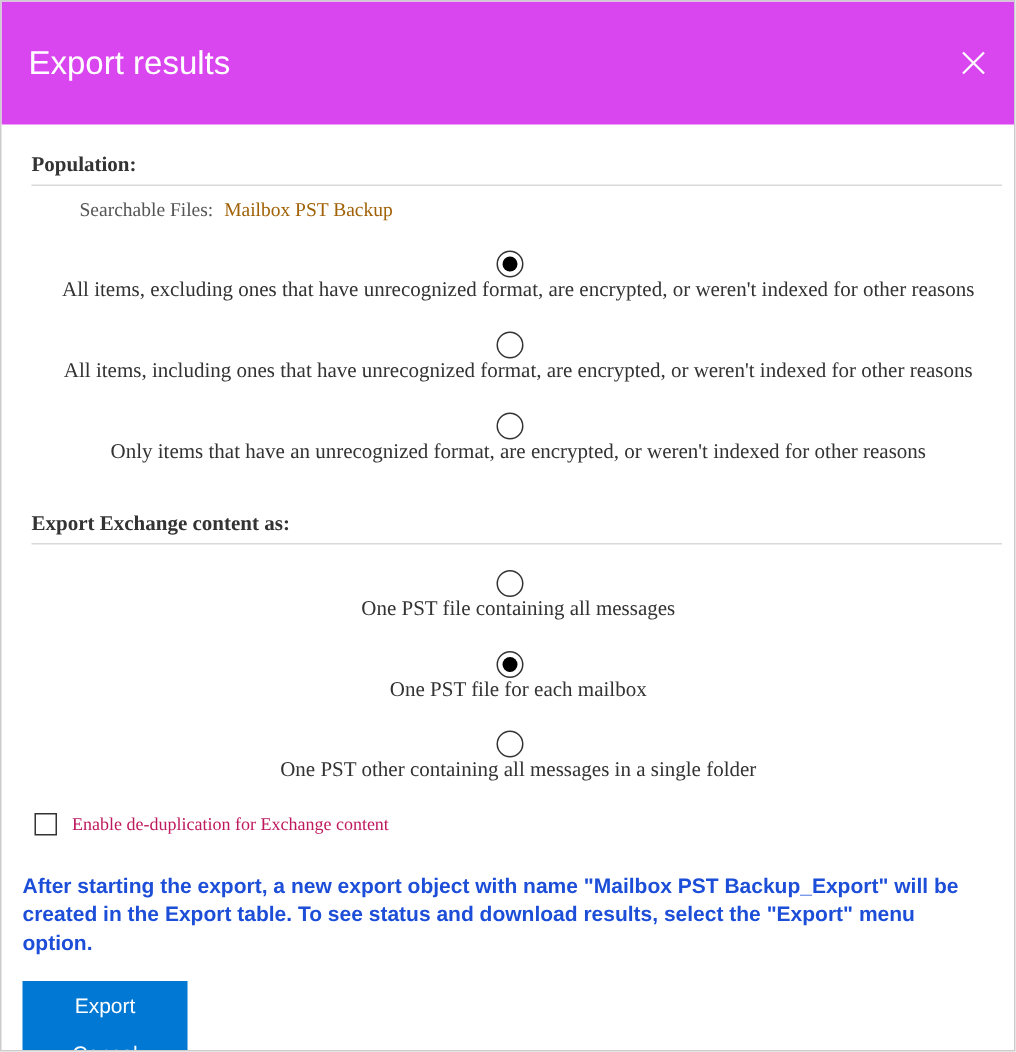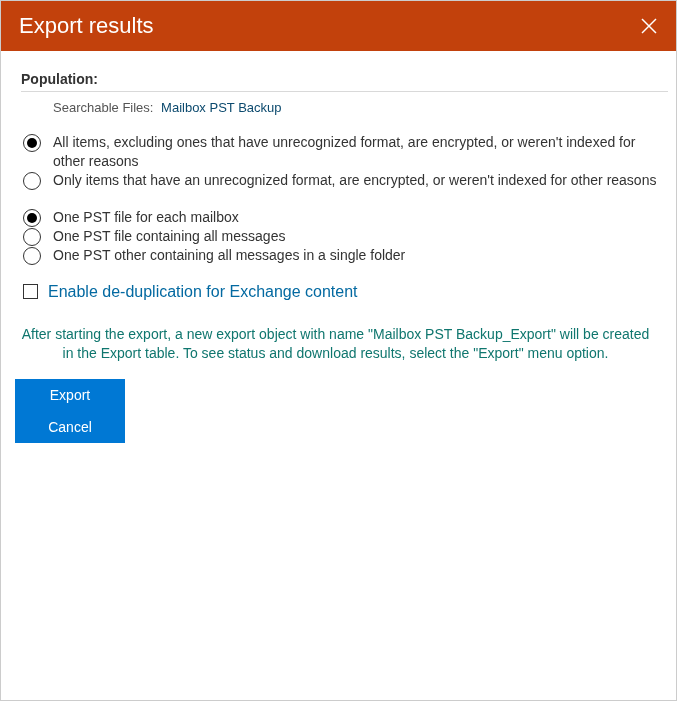--- a/index.html
+++ b/index.html
@@ -5,68 +5,70 @@
   * { box-sizing: border-box; margin: 0; padding: 0; }
   body {
     font-family: "Segoe UI", Arial, sans-serif;
     background: #fff;
     color: #333;
     width: 677px;
     height: 701px;
     border: 1px solid #ccc;
   }
   .header {
-    background: #c2410c;
+    background: #d946ef;
     color: #fff;
-    padding: 12px 18px;
+    padding: 28px 18px;
     display: flex;
     justify-content: space-between;
     align-items: center;
   }
   .header-title {
     font-size: 22px;
     font-weight: 400;
   }
   .close-icon {
     cursor: pointer;
     width: 18px;
     height: 18px;
     display: flex;
     align-items: center;
     justify-content: center;
   }
   .close-icon svg { stroke: #fff; stroke-width: 1.5; }
   .content {
     padding: 14px 8px 0 20px;
+    font-family: Liberation Serif, serif;
   }
   .section-title {
     font-size: 14px;
     font-weight: 600;
     color: #333;
     margin-top: 6px;
     margin-bottom: 2px;
   }
   .underline {
     border-bottom: 1px solid #d9d9d9;
     padding-bottom: 4px;
     margin-bottom: 8px;
   }
   .kv-row {
     font-size: 13px;
     color: #555;
     margin-bottom: 18px;
   }
   .kv-row .label { color: #555; margin-left: 32px; }
-  .kv-row .value { color: #0c4a6e; margin-left: 4px; }
+  .kv-row .value { color: #a16207; margin-left: 4px; }
   .radio-group { padding-left: 2px; margin-top: 10px; }
   .radio-item {
     display: flex;
-    align-items: flex-start;
-    margin: 0 0;
-    cursor: pointer;
+    align-items: center;
+    margin: 16px 0;
+    cursor: pointer;
+    flex-direction: column;
   }
   .radio {
     width: 18px;
     height: 18px;
     border: 1.5px solid #333;
     border-radius: 50%;
     flex: 0 0 18px;
     margin-right: 12px;
     margin-top: 1px;
     display: flex;
@@ -93,32 +95,31 @@
     cursor: pointer;
   }
   .checkbox {
     width: 15px;
     height: 15px;
     border: 1.5px solid #333;
     margin-right: 10px;
     flex: 0 0 15px;
   }
   .checkbox-label {
-    font-size: 16px;
-    color: #0369a1;
+    font-size: 12px;
+    color: #be185d;
     text-align: right;
   }
   .info-text {
     font-size: 14px;
-    font-weight: 400;
-    color: #0f766e;
+    font-weight: 700;
+    color: #1d4ed8;
     line-height: 1.35;
     padding: 14px 20px 0 14px;
     margin-top: 10px;
-    text-align: center;
   }
   .button-row {
     display: flex;
     padding: 16px 14px 18px 14px;
     flex-direction: column;
   }
   .btn {
     background: #0078d4;
     color: #fff;
     border: none;
@@ -152,34 +153,39 @@
     <span class="value">Mailbox PST Backup</span>
   </div>
 
   <div class="radio-group">
     <div class="radio-item">
       <div class="radio selected"></div>
       <div class="radio-label">All items, excluding ones that have unrecognized format, are encrypted, or weren't indexed for other reasons</div>
     </div>
     <div class="radio-item">
       <div class="radio"></div>
+      <div class="radio-label">All items, including ones that have unrecognized format, are encrypted, or weren't indexed for other reasons</div>
+    </div>
+    <div class="radio-item">
+      <div class="radio"></div>
       <div class="radio-label">Only items that have an unrecognized format, are encrypted, or weren't indexed for other reasons</div>
     </div>
   </div>
 
   <div class="spacer"></div>
 
+  <div class="section-title underline">Export Exchange content as:</div>
   <div class="radio-group">
+    <div class="radio-item">
+      <div class="radio"></div>
+      <div class="radio-label">One PST file containing all messages</div>
+    </div>
     <div class="radio-item">
       <div class="radio selected"></div>
       <div class="radio-label">One PST file for each mailbox</div>
-    </div>
-    <div class="radio-item">
-      <div class="radio"></div>
-      <div class="radio-label">One PST file containing all messages</div>
     </div>
     <div class="radio-item">
       <div class="radio"></div>
       <div class="radio-label">One PST other containing all messages in a single folder</div>
     </div>
   </div>
 
   <div class="checkbox-row">
     <div class="checkbox"></div>
     <div class="checkbox-label">Enable de-duplication for Exchange content</div>

